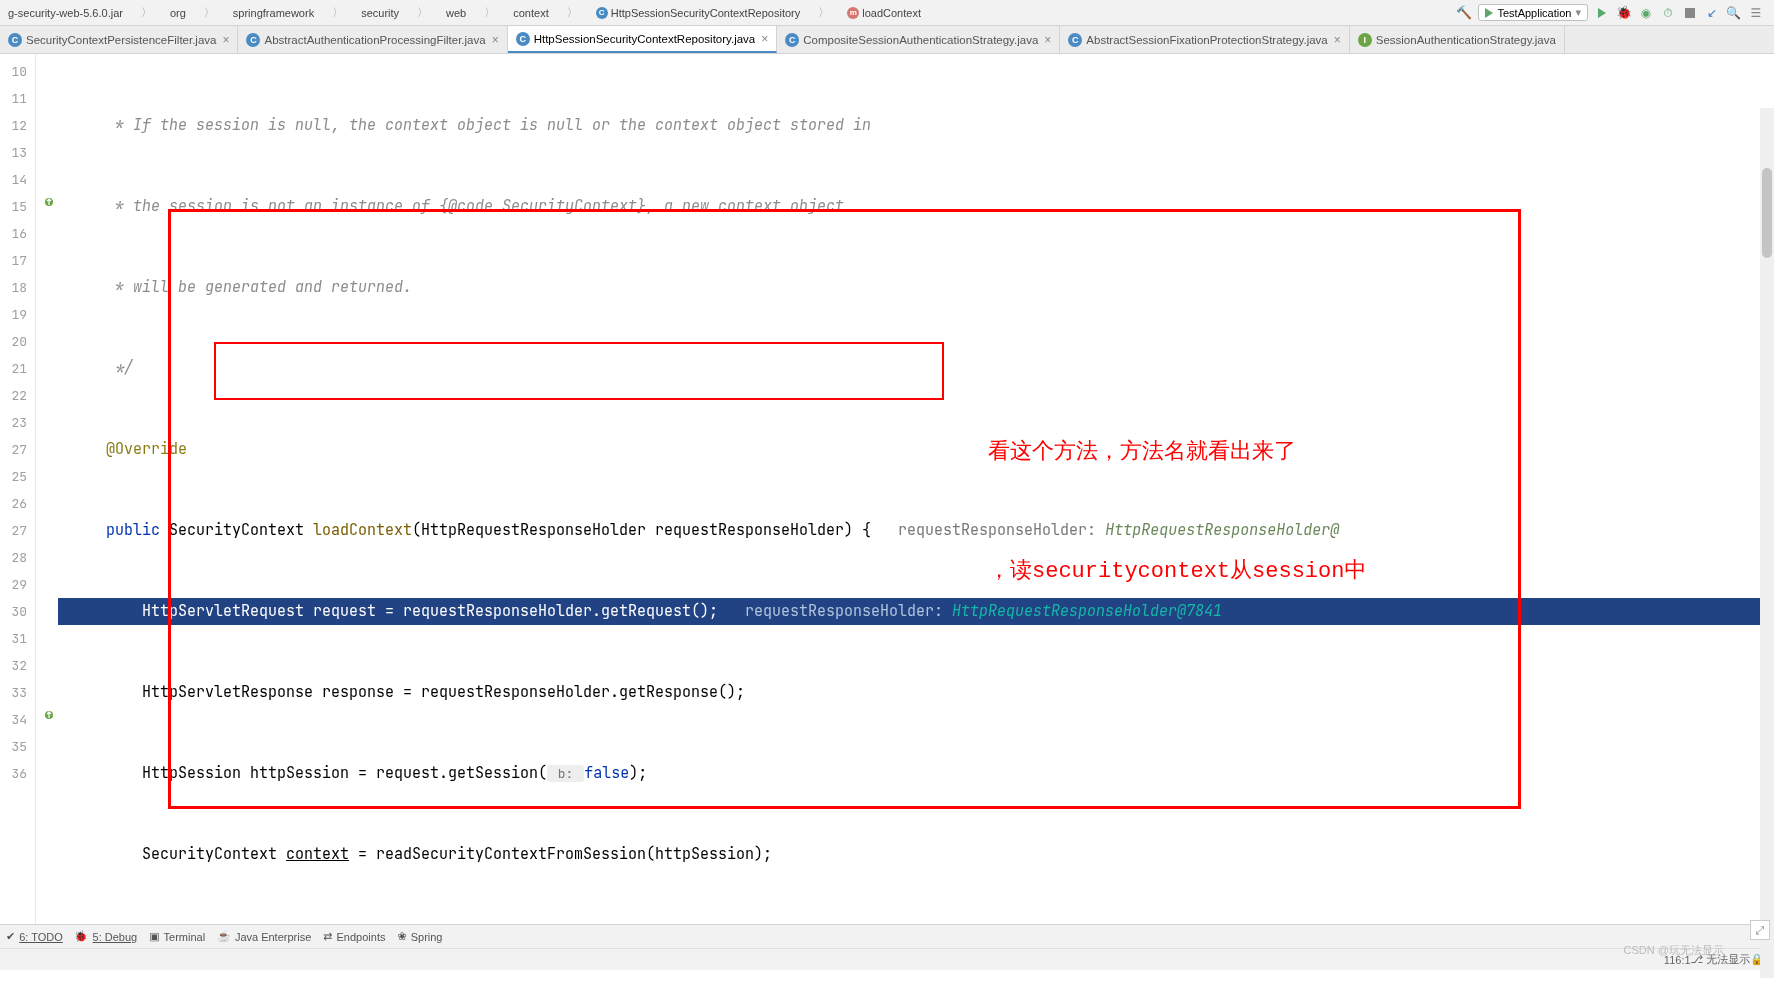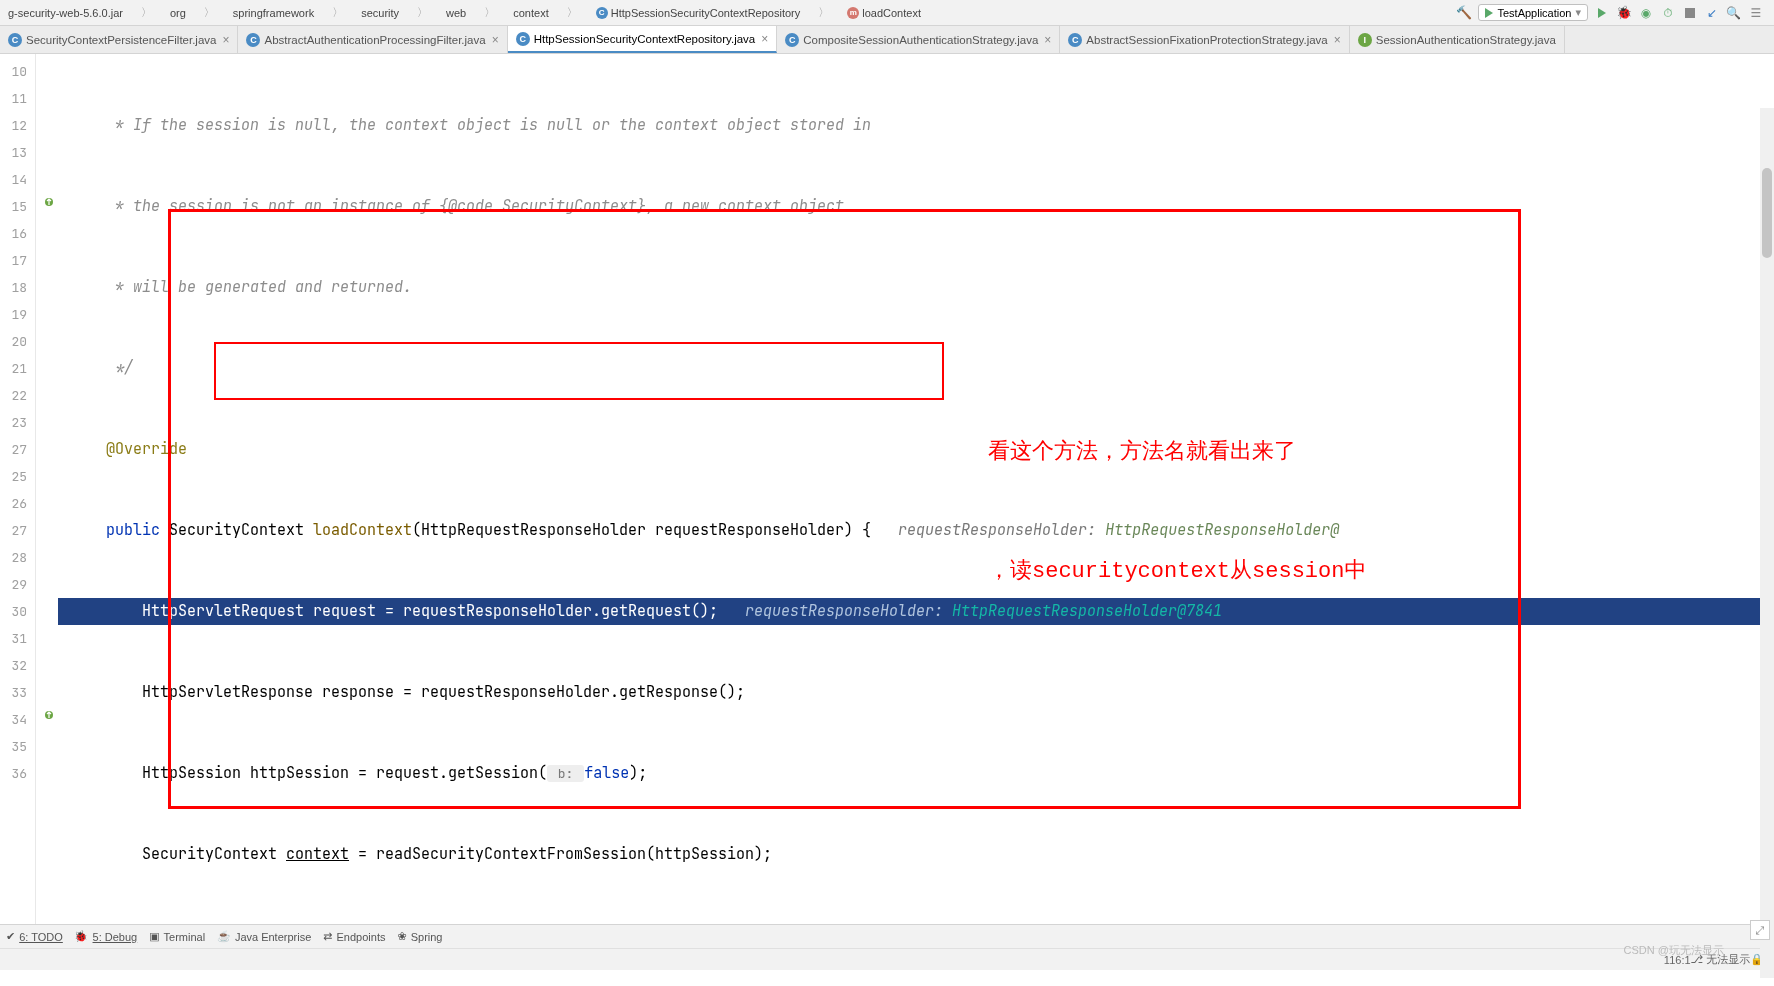--- a/index.html
+++ b/index.html
@@ -27,21 +27,21 @@
 .gm-add { position: absolute; right: 4px; top: 8px; width: 10px; height: 10px; }
 .code-area { flex: 1; font-family: "JetBrains Mono", Consolas, monospace; font-size: 15px; line-height: 27px; padding-top: 4px; position: relative; white-space: pre; overflow: hidden; }
 .code-line { height: 27px; padding-left: 12px; }
 .hl-line { background: #214283; color: #fff; }
 .kw { color: #0033b3; }
 .annot { color: #8a7b15; }
 .method { color: #7a5c00; }
 .cmt { color: #8c8c8c; font-style: italic; }
 .var-u { text-decoration: underline; }
 .param-hint { background: #eeeeee; color: #787878; font-style: normal; padding: 0 3px; border-radius: 3px; font-size: 13px; }
-.inline-hint { color: #787878; font-style: italic; }
+.inline-hint { color: #787878; }
 .inline-hint-val { color: #6a8759; font-style: italic; }
 .red-box1 { position: absolute; border: 3px solid #ff0000; left: 110px; top: 155px; width: 1353px; height: 600px; pointer-events: none; z-index: 5; }
 .red-box2 { position: absolute; border: 2px solid #ff0000; left: 156px; top: 288px; width: 730px; height: 58px; pointer-events: none; z-index: 6; }
 .red-text { position: absolute; color: #ff0000; font-size: 22px; font-family: Liberation Mono, monospace; left: 930px; top: 300px; line-height: 1.8; z-index: 7; }
 .bottom-tabs { display: flex; align-items: center; height: 24px; background: #f2f2f2; border-top: 1px solid #d4d4d4; padding: 0 6px; gap: 12px; font-size: 11px; color: #555; }
 .btab { display: flex; align-items: center; gap: 4px; }
 .btab-u { text-decoration: underline; }
 .status-bar { display: flex; align-items: center; justify-content: flex-end; height: 22px; background: #f2f2f2; border-top: 1px solid #e0e0e0; padding: 0 10px; font-size: 11px; color: #666; }
 .watermark { position: absolute; right: 50px; bottom: 28px; color: #bbb; font-size: 11px; z-index: 20; }
 .scroll-v { position: absolute; right: 0; top: 54px; width: 14px; height: 870px; background: #f0f0f0; }

